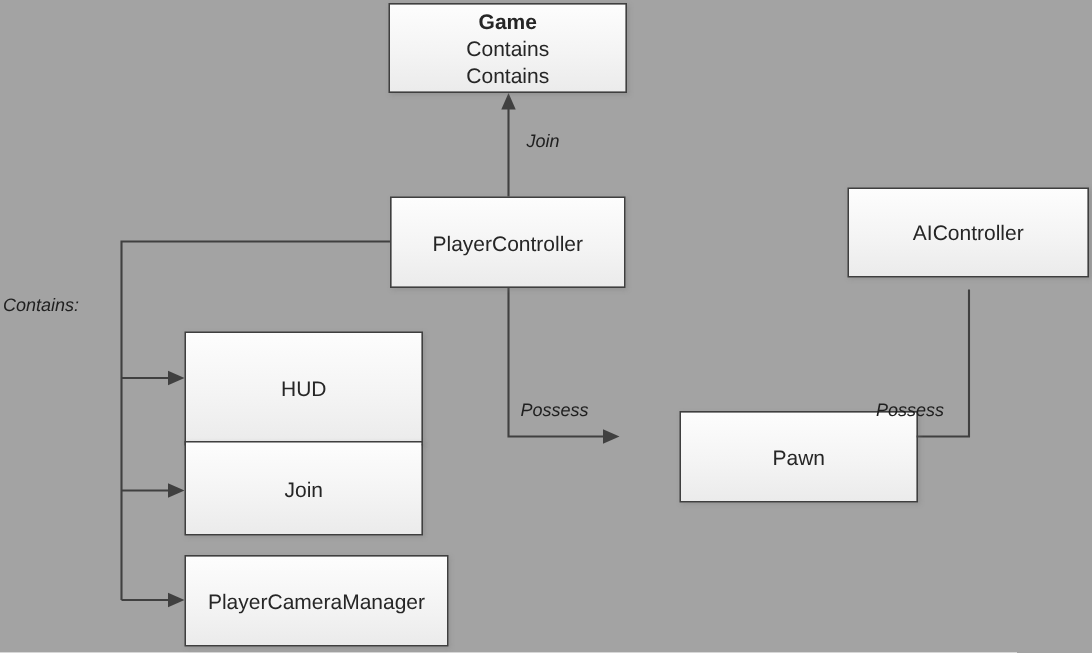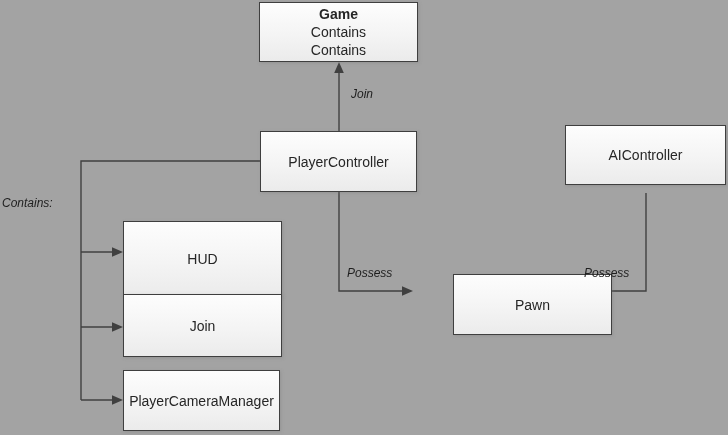--- a/index.html
+++ b/index.html
@@ -36,21 +36,21 @@
     color: #262626;
     font-size: 14px;
     line-height: 18px;
   }
   .node .title-line { font-weight: bold; }
   .node-game   { left: 259px; top: 2px;   width: 159px; height: 60px; }
   .node-pc     { left: 260px; top: 131px; width: 157px; height: 61px; }
   .node-aic    { left: 565px; top: 125px; width: 161px; height: 60px; }
   .node-hud    { left: 123px; top: 221px; width: 159px; height: 76px; }
   .node-input  { left: 123px; top: 294px; width: 159px; height: 63px; }
-  .node-pcm    { left: 123px; top: 370px; width: 157px; height: 61px; }
+  .node-pcm    { left: 123px; top: 370px; width: 176px; height: 61px; }
   .node-pawn   { left: 413px; top: 274px; width: 159px; height: 61px; margin-left: 40px; }
   .edge-label {
     position: absolute;
     font-style: italic;
     font-size: 12px;
     color: #1f1f1f;
     white-space: nowrap;
   }
   .label-join        { left: 351px; top: 87px; }
   .label-possess-pc  { left: 347px; top: 266px; }

